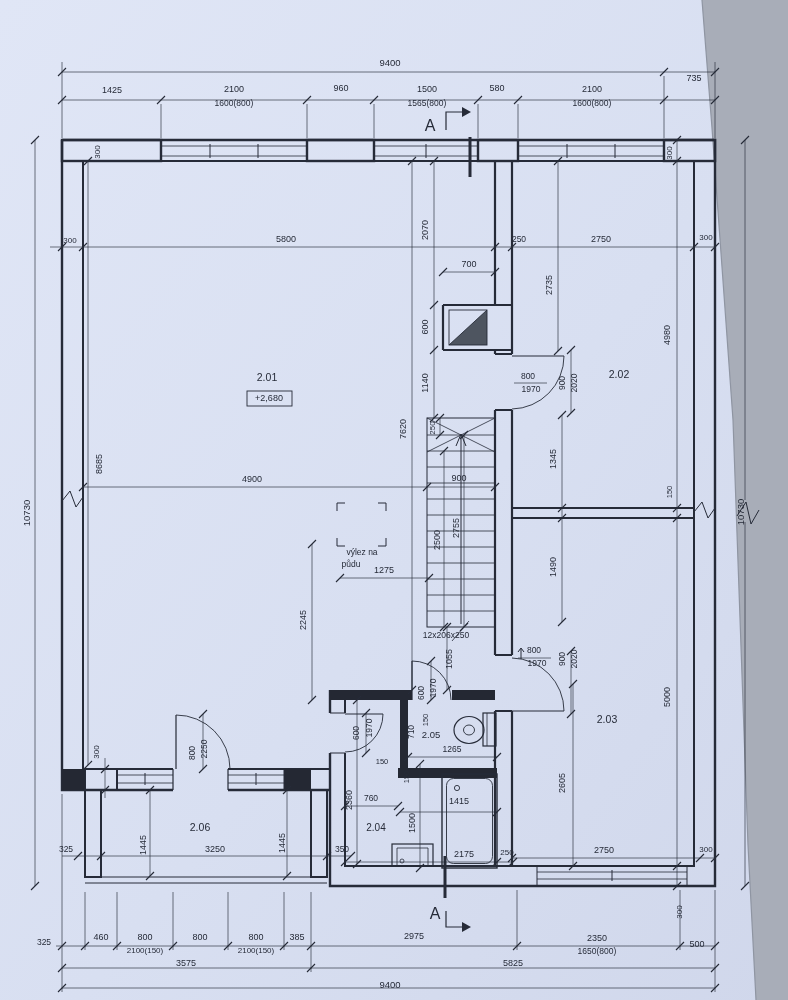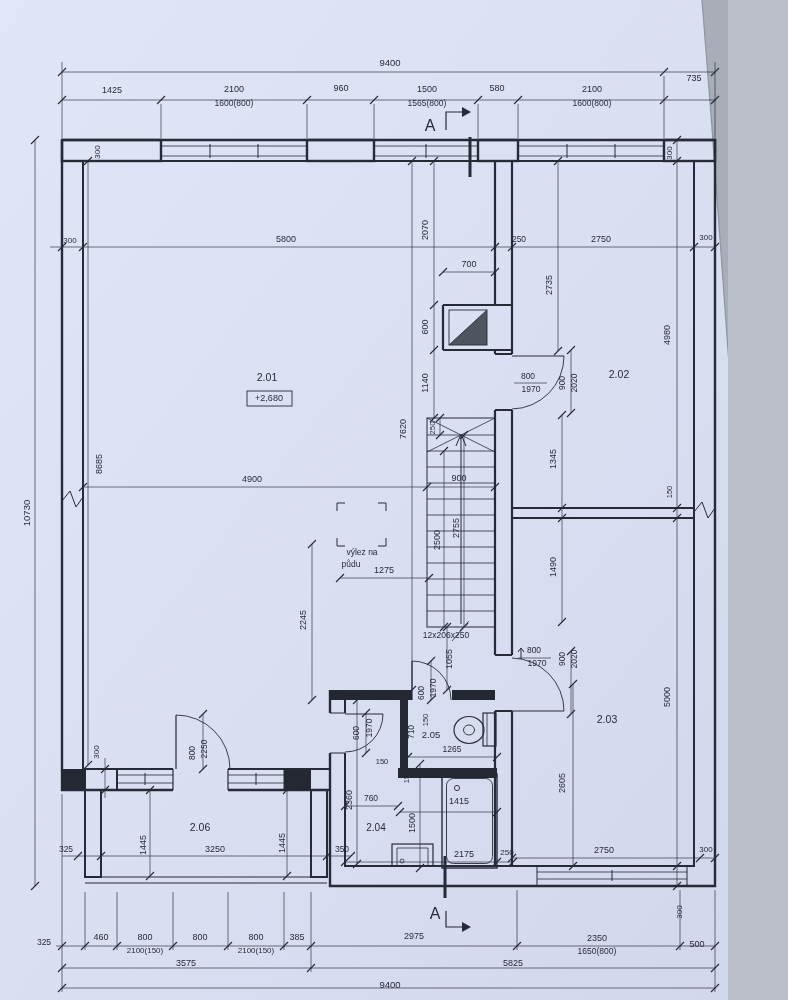--- a/index.html
+++ b/index.html
@@ -1,16 +1,16 @@
 <!DOCTYPE html>
 <html><head>
 <meta charset="utf-8">
 <style>
   html,body{margin:0;padding:0;background:#b9bec9;}
-  #stage{position:relative;width:728px;height:1000px;overflow:hidden;
+  #stage{position:relative;width:788px;height:1000px;overflow:hidden;
          font-family:"Liberation Sans",sans-serif;}
   svg{display:block}
   svg text{font-family:"Liberation Sans","DejaVu Sans",sans-serif;
            fill:#262b38;text-anchor:middle;}
 </style>
 </head>
 <body>
 
 <div id="stage">
 <svg viewBox="0 0 788 1000" width="788" height="1000">

